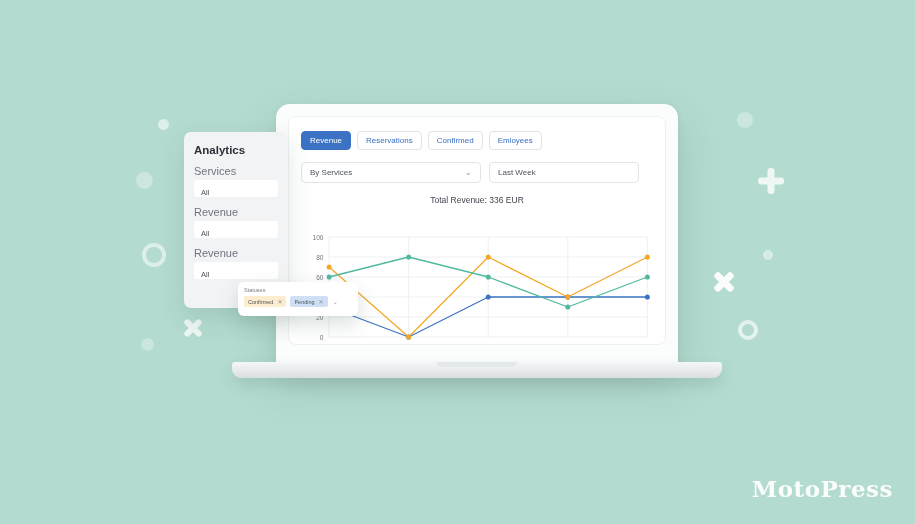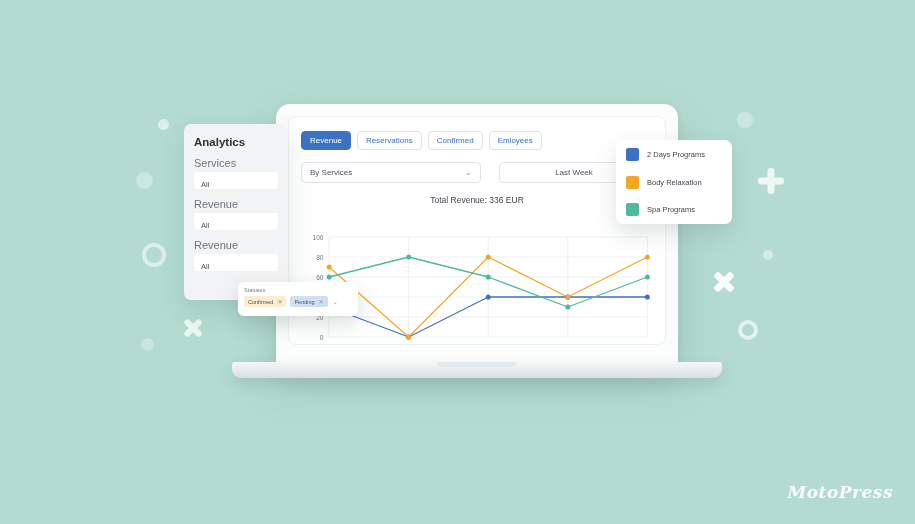--- a/index.html
+++ b/index.html
@@ -44,21 +44,21 @@
     border-radius: 3px 3px 9px 9px;
     box-shadow: 0 7px 14px rgba(80,110,100,.18);
   }
   #laptop-notch {
     position: absolute; left: 205px; top: 258px; width: 80px; height: 5px;
     background: #e3e8ea; border-radius: 0 0 5px 5px;
   }
 
   
   #sidebar-card {
-    position: absolute; left: 184px; top: 124px; width: 104px; height: 176px;
+    position: absolute; left: 184px; top: 132px; width: 104px; height: 176px;
     background: #f2f3f5; border-radius: 7px;
     box-shadow: 0 10px 24px rgba(70,100,92,.16);
     padding: 12px 10px 0 10px;
     z-index: 6;
   }
   #sidebar-title { font-size: 11.5px; font-weight: bold; color: #2b3038; margin-bottom: 9px; }
   .sb-label { font-size: 11px; color: #6e757e; margin-bottom: 3px; }
   .sb-field {
     background: #ffffff; border-radius: 3px; height: 17px;
     display: flex; align-items: flex-end; padding-left: 7px;
@@ -87,25 +87,25 @@
   
   #screen-inner { position: absolute; inset: 0; padding: 14px 12px 0 12px; }
   #tabs { display: flex; gap: 6px; margin-bottom: 12px; }
   .tab {
     font-size: 8px; padding: 4px 8px; border-radius: 4px;
     border: 1px solid #dfe3e8; color: #3a6fc4; background: #ffffff;
     white-space: nowrap;
   }
   .tab.active { background: #3b72c4; border-color: #3b72c4; color: #ffffff; }
 
-  #filters { display: flex; gap: 18px; margin-bottom: 12px; }
+  #filters { display: flex; gap: 8px; margin-bottom: 12px; }
   .select {
     height: 21px; border: 1px solid #e0e4e8; border-radius: 4px;
     background: #ffffff; display: flex; align-items: center;
-    padding: 0 8px; font-size: 8px; color: #4d535b; justify-content: center;
+    padding: 0 8px; font-size: 8px; color: #4d535b;
   }
   #select-by-services { width: 180px; justify-content: space-between; }
   #select-last-week { width: 150px; }
   .caret { color: #9aa0a8; font-size: 9px; line-height: 1; }
 
   #chart-title { text-align: center; font-size: 8.5px; color: #3f454d; margin-bottom: 24px; }
 
   #chart-wrap { position: relative; width: 100%; height: 132px; }
   #chart-svg { display: block; width: 100%; height: 100%; }
 
@@ -117,22 +117,22 @@
     padding: 8px 10px; z-index: 10;
     display: flex; flex-direction: column; justify-content: space-between;
   }
   .legend-item { display: flex; align-items: center; gap: 8px; }
   .legend-swatch { width: 13px; height: 13px; border-radius: 2px; flex: none; }
   .legend-label { font-size: 7.5px; color: #3f454d; white-space: nowrap; }
 
   
   #brand {
     position: absolute; right: 22px; bottom: 22px;
-    font-family: "DejaVu Serif", serif; font-style: italic; font-weight: bold;
-    font-size: 17px; color: #ffffff; letter-spacing: .5px;
+    font-family: "DejaVu Serif", serif; font-weight: bold;
+    font-size: 23px; color: #ffffff; letter-spacing: .5px;
     opacity: .95;
   }
 </style>
 </head>
 <body>
 
 <div id="stage">
 
   <div class="deco deco-dot" style="left:158px;top:119px;width:11px;height:11px;opacity:.55;"></div>
   <div class="deco deco-dot" style="left:136px;top:172px;width:17px;height:17px;opacity:.30;"></div>
@@ -266,29 +266,15 @@
         <span class="x">✕</span>
       </span>
       <span class="chip chip-pending">
         <span>Pending</span>
         <span class="x">✕</span>
       </span>
       <span id="statuses-caret">⌄</span>
     </div>
   </div>
 
-  <div id="legend-card">
-    <div class="legend-item">
-      <span class="legend-swatch" id="sw0" style="background: rgb(59, 114, 196);"></span>
-      <span class="legend-label">2 Days Programs</span>
-    </div>
-    <div class="legend-item">
-      <span class="legend-swatch" id="sw1" style="background: rgb(245, 166, 35);"></span>
-      <span class="legend-label">Body Relaxation</span>
-    </div>
-    <div class="legend-item">
-      <span class="legend-swatch" id="sw2" style="background: rgb(79, 185, 159);"></span>
-      <span class="legend-label">Spa Programs</span>
-    </div>
-  </div>
 
   <div id="brand">MotoPress</div>
 </div>
 
 </body></html>

